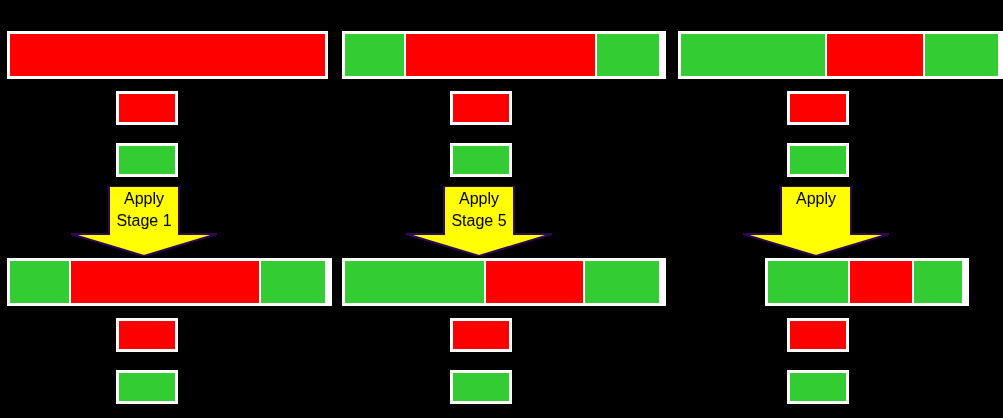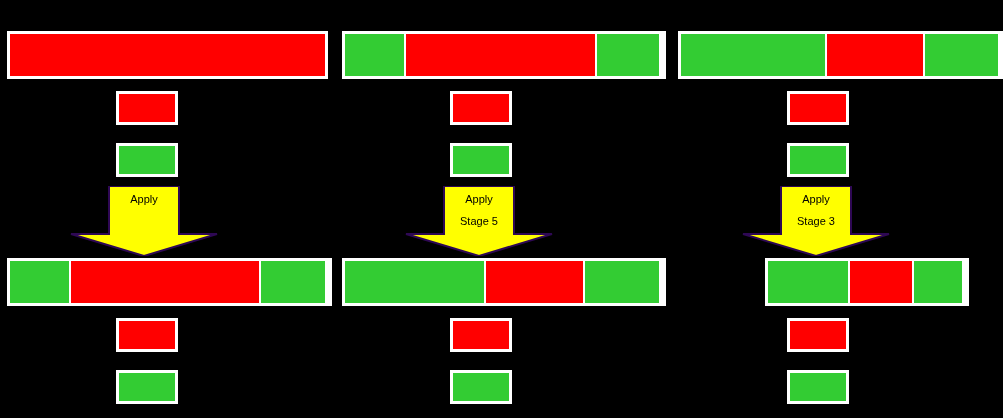--- a/index.html
+++ b/index.html
@@ -52,42 +52,42 @@
   .arrow svg {
     display: block;
   }
   .arrow-label {
     position: absolute;
     left: 0;
     top: 0;
     width: 100%;
     text-align: center;
     color: #000000;
-    font-size: 11px;
+    font-size: 16px;
     line-height: 22px;
     font-family: "Liberation Sans", sans-serif;
     pointer-events: none;
     white-space: pre;
   }
 </style>
 </head>
 <body>
 
 <div id="canvas">
     <div class="panel" style="left: 0px; width: 1003px;">
       <div class="bar" style="left: 7px; top: 31px; height: 48px; width: 321px;">
         <div class="seg" style="background: rgb(255, 0, 0); width: 315px;"></div>
       </div>
       <div class="swatch" style="left: 116px; top: 91px; width: 62px; height: 34px; background: rgb(255, 0, 0);"></div>
       <div class="swatch" style="left: 116px; top: 143px; width: 62px; height: 34px; background: rgb(51, 204, 51);"></div>
       <div class="arrow" style="left: 69px; top: 186px; width: 150px; height: 70px;">
         <svg width="150" height="70" viewBox="0 0 150 70">
           <polygon points="40,0 110,0 110,48 148,48 75,70 2,48 40,48" fill="#FFFF00" stroke="#2E0854" stroke-width="2"></polygon>
         </svg>
-        <div class="arrow-label" style="top: 2px;"><div>Apply</div></div>
+        <div class="arrow-label" style="top: 2px;"><div>Apply</div><div>Stage 1</div></div>
       </div>
       <div class="bar" style="left: 7px; top: 258px; height: 48px; width: 325px;">
         <div class="seg" style="background: rgb(51, 204, 51); width: 61px;"></div>
         <div class="seg" style="background: rgb(255, 0, 0); width: 190px;"></div>
         <div class="seg" style="background: rgb(51, 204, 51); width: 64px;"></div>
       </div>
       <div class="swatch" style="left: 116px; top: 318px; width: 62px; height: 34px; background: rgb(255, 0, 0);"></div>
       <div class="swatch" style="left: 116px; top: 370px; width: 62px; height: 34px; background: rgb(51, 204, 51);"></div>
     </div>
     <div class="panel" style="left: 0px; width: 1003px;">
@@ -117,21 +117,21 @@
         <div class="seg" style="background: rgb(51, 204, 51); width: 146px;"></div>
         <div class="seg" style="background: rgb(255, 0, 0); width: 98px;"></div>
         <div class="seg" style="background: rgb(51, 204, 51); width: 73px;"></div>
       </div>
       <div class="swatch" style="left: 787px; top: 91px; width: 62px; height: 34px; background: rgb(255, 0, 0);"></div>
       <div class="swatch" style="left: 787px; top: 143px; width: 62px; height: 34px; background: rgb(51, 204, 51);"></div>
       <div class="arrow" style="left: 741px; top: 186px; width: 150px; height: 70px;">
         <svg width="150" height="70" viewBox="0 0 150 70">
           <polygon points="40,0 110,0 110,48 148,48 75,70 2,48 40,48" fill="#FFFF00" stroke="#2E0854" stroke-width="2"></polygon>
         </svg>
-        <div class="arrow-label" style="top: 2px;"><div>Apply</div><div>Stage 3</div></div>
+        <div class="arrow-label" style="top: 2px;"><div>Apply</div></div>
       </div>
       <div class="bar" style="left: 765px; top: 258px; height: 48px; width: 204px;">
         <div class="seg" style="background: rgb(51, 204, 51); width: 82px;"></div>
         <div class="seg" style="background: rgb(255, 0, 0); width: 64px;"></div>
         <div class="seg" style="background: rgb(51, 204, 51); width: 48px;"></div>
       </div>
       <div class="swatch" style="left: 787px; top: 318px; width: 62px; height: 34px; background: rgb(255, 0, 0);"></div>
       <div class="swatch" style="left: 787px; top: 370px; width: 62px; height: 34px; background: rgb(51, 204, 51);"></div>
     </div>
   </div>

